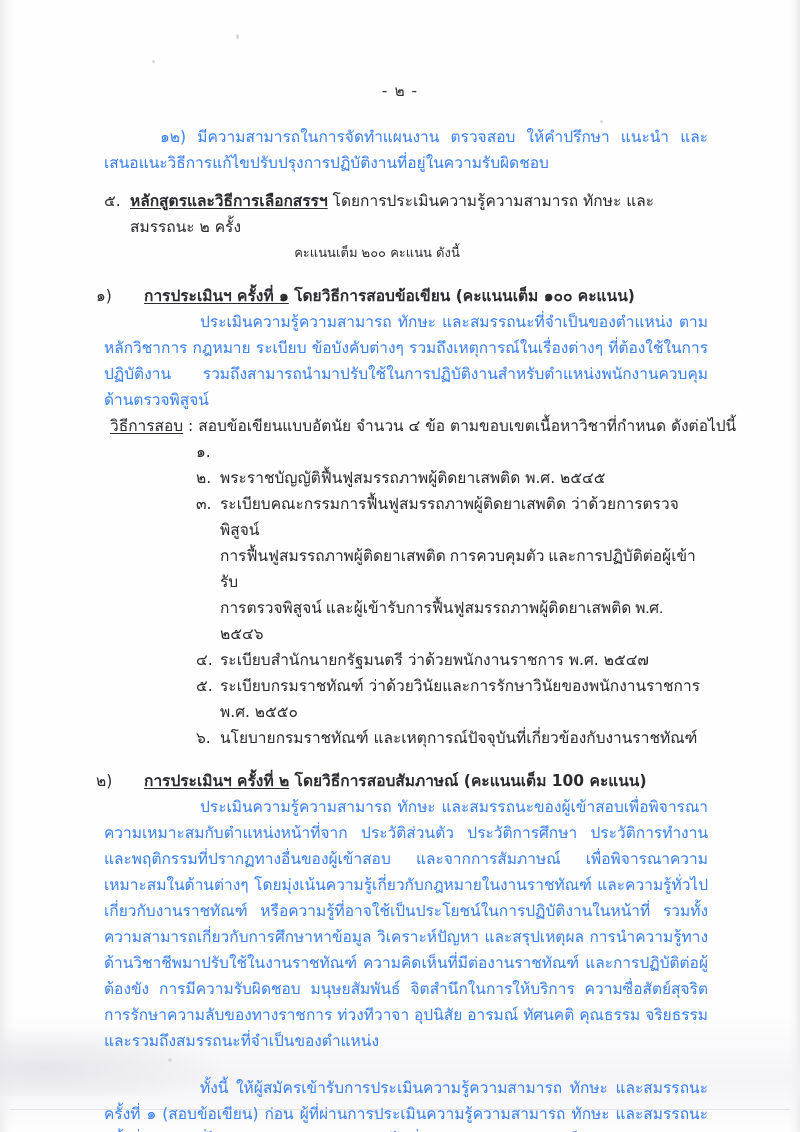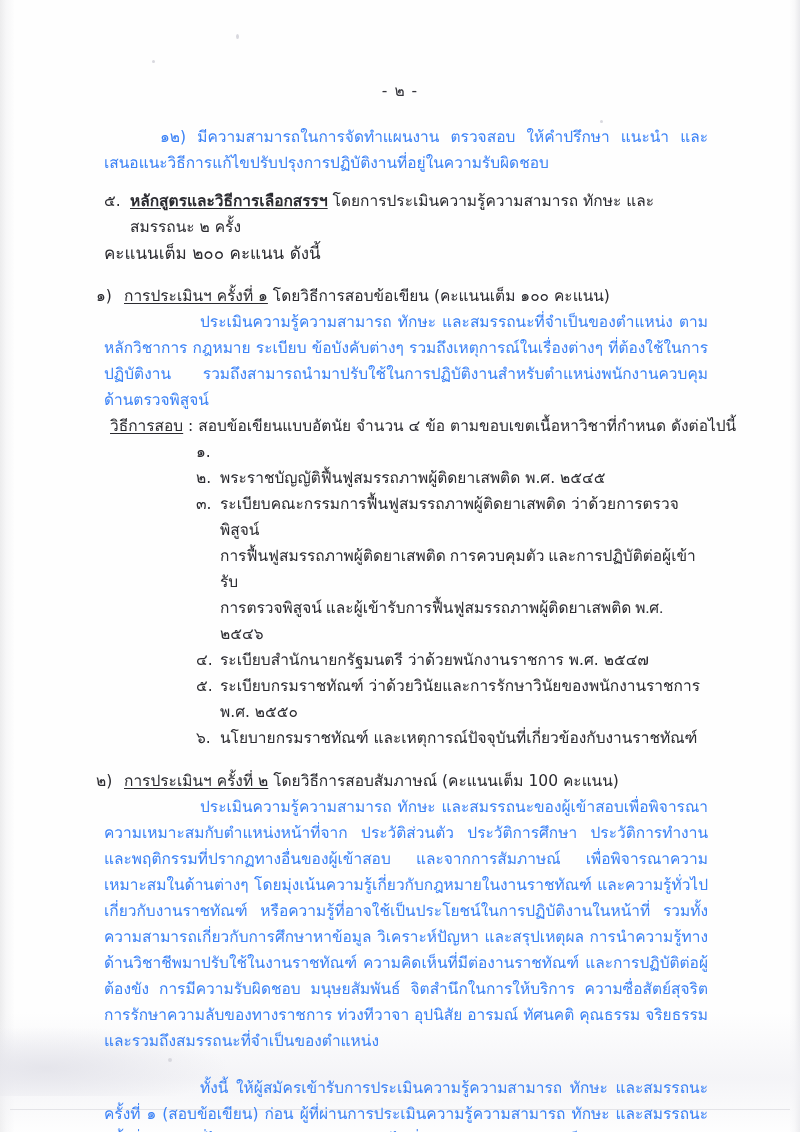--- a/index.html
+++ b/index.html
@@ -114,41 +114,42 @@
   .u-bold {
     font-weight: bold;
     text-decoration: underline;
     text-underline-offset: 2px;
   }
   .u-plain {
     text-decoration: underline;
     text-underline-offset: 2px;
   }
   .center-line {
-    text-align: left;
-    font-size: 17px;
+    text-align: center;
+    font-size: 13px;
     line-height: 26px;
     margin-right: 58px;
   }
 
   
   .sub-row {
     display: flex;
     align-items: flex-start;
     font-size: 15.5px;
     line-height: 26px;
     margin-left: 96px;
   }
   .sub-num {
     width: 28px;
     flex: 0 0 28px;
   }
   .sub-head {
     flex: 1 1 auto;
-    font-weight: normal;
+    font-weight: bold;
+    margin-left: 20px;
   }
   .sub-head .ul {
     text-decoration: underline;
     text-underline-offset: 2px;
   }
 
   
   .list {
     margin: 0 92px 0 104px;
   }

